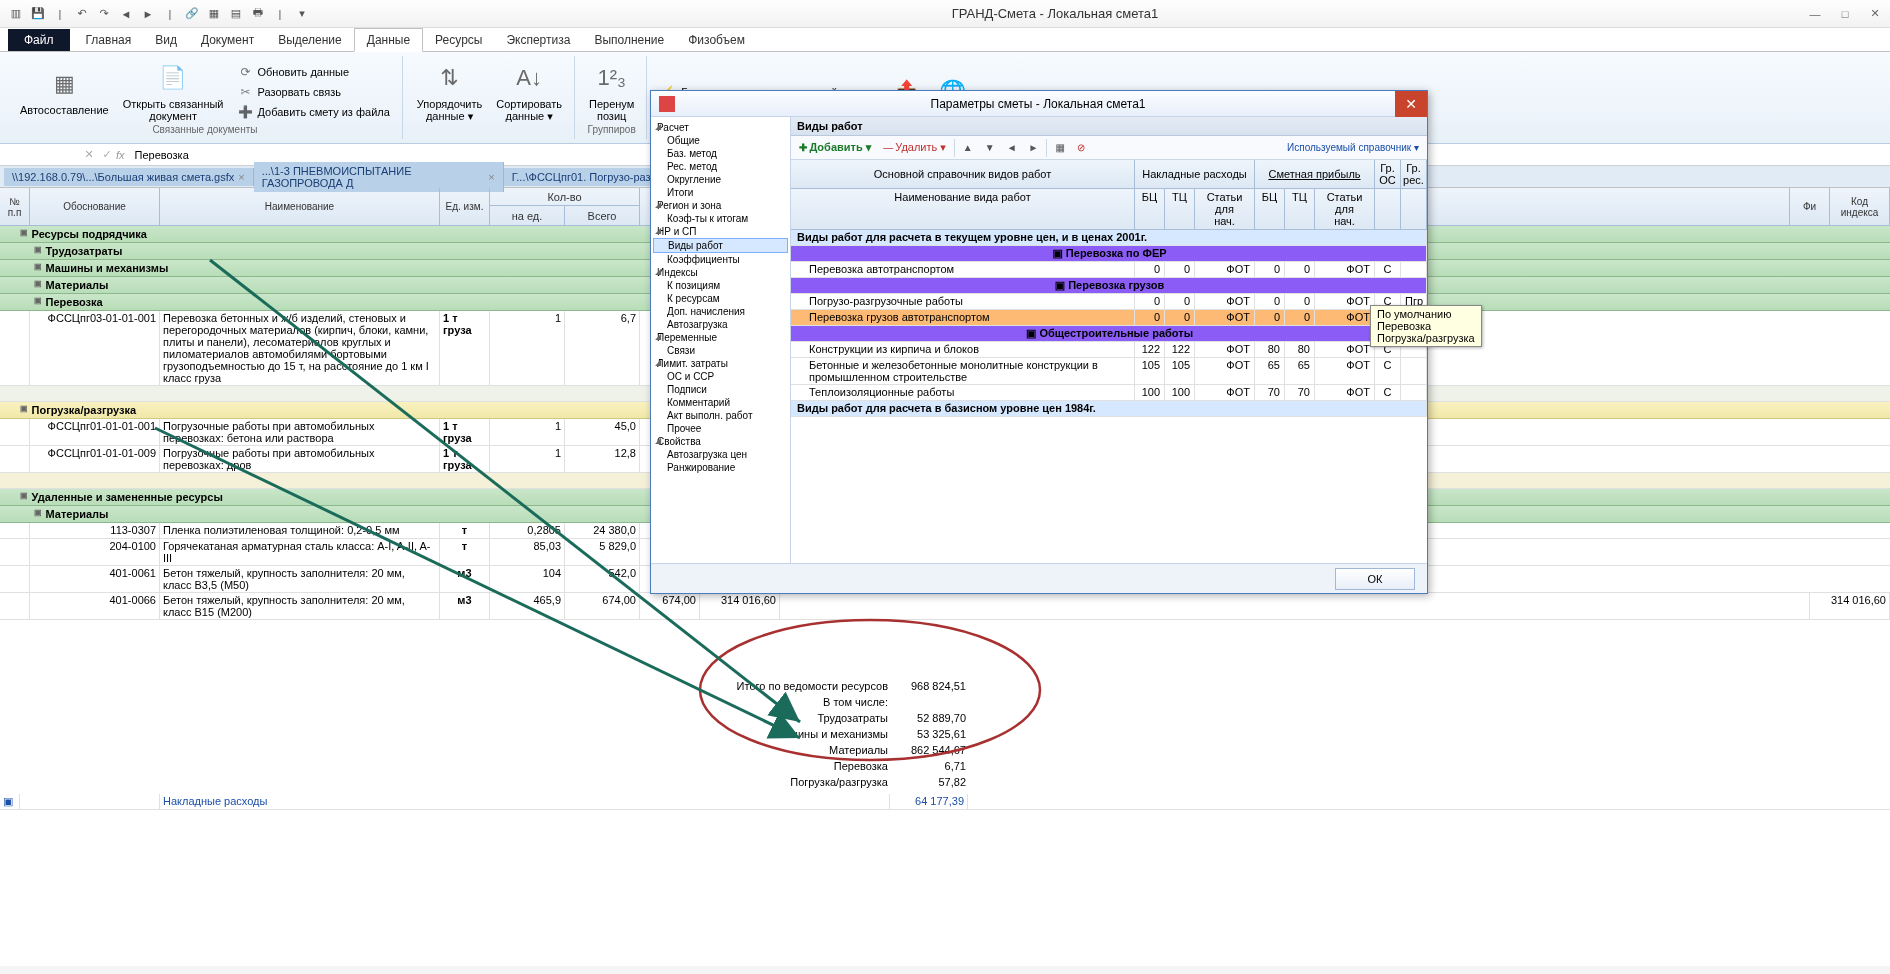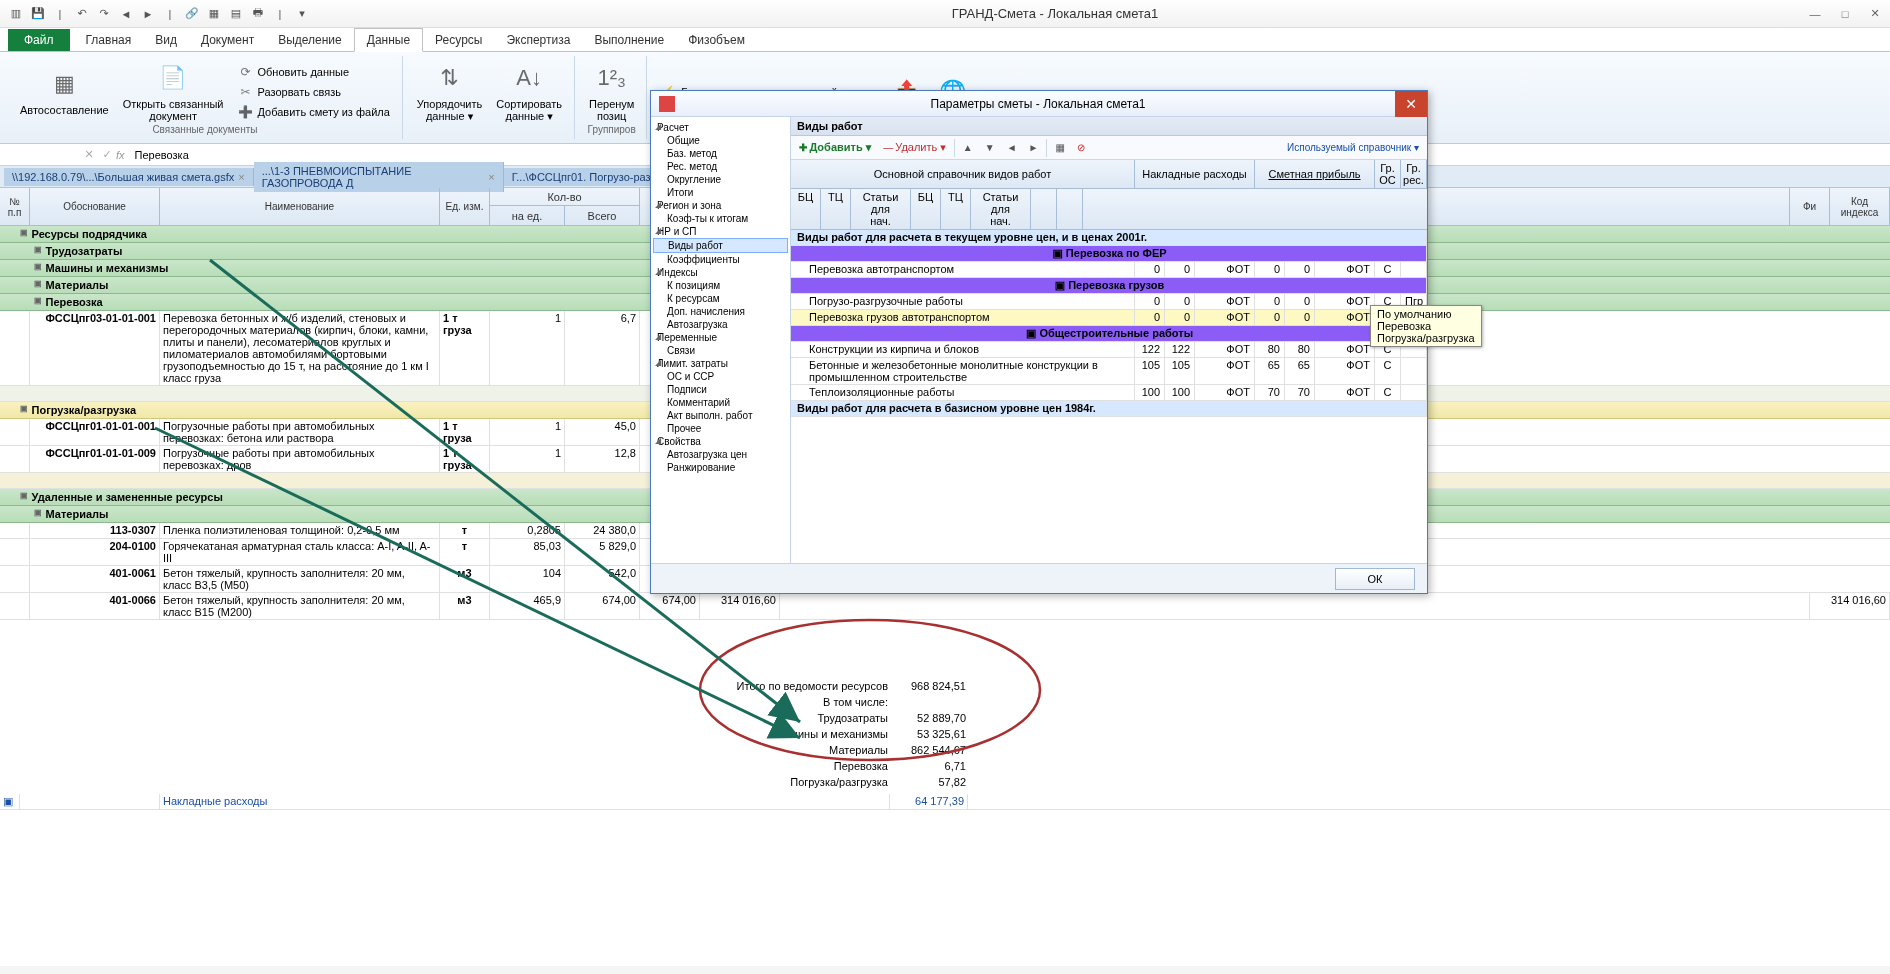--- a/index.html
+++ b/index.html
@@ -8,21 +8,21 @@
 
 .titlebar { height:28px; background:linear-gradient(#fefefe,#f2f2f2); display:flex; align-items:center; padding-left:8px; border-bottom:1px solid #ddd; }
 .titlebar .qat { display:flex; gap:6px; align-items:center; }
 .titlebar .qat span { width:16px; height:16px; display:flex; align-items:center; justify-content:center; color:#555; cursor:pointer; }
 .titlebar .title { flex:1; text-align:center; font-size:13px; color:#333; }
 .winbtns { display:flex; }
 .winbtns span { width:30px; height:24px; display:flex; align-items:center; justify-content:center; cursor:pointer; color:#666; }
 
 
 .ribtabs { height:24px; background:#fff; display:flex; align-items:flex-end; padding-left:8px; border-bottom:1px solid #c1c1c1; }
-.ribtabs .file { background:#15803d; color:#fff; padding:4px 16px 4px 16px; font-size:12px; margin-right:4px; cursor:pointer; }
+.ribtabs .file { background:#0f172a; color:#fff; padding:4px 16px 4px 16px; font-size:12px; margin-right:4px; cursor:pointer; }
 .ribtabs .tab { padding:4px 12px; font-size:12px; color:#333; cursor:pointer; }
 .ribtabs .tab.active { border:1px solid #c1c1c1; border-bottom:1px solid #fff; background:#fff; margin-bottom:-1px; }
 
 
 .ribbon { height:92px; background:linear-gradient(#f7fbff,#e8f0f8); border-bottom:1px solid #b8cce4; display:flex; padding:4px 8px; gap:2px; }
 .ribgroup { border-right:1px solid #c8d8e8; padding:4px 10px; display:flex; flex-direction:column; justify-content:space-between; }
 .ribgroup .items { display:flex; gap:10px; flex:1; align-items:center; }
 .ribgroup .bigbtn { display:flex; flex-direction:column; align-items:center; gap:4px; cursor:pointer; padding:2px; text-align:center; }
 .ribgroup .bigbtn .ico { width:32px; height:32px; display:flex; align-items:center; justify-content:center; font-size:22px; color:#6a6a6a; }
 .ribgroup .smallcol { display:flex; flex-direction:column; gap:2px; }
@@ -49,21 +49,21 @@
 .c-qty .bot{display:flex;flex:1;width:100%;} .c-qty .bot span{flex:1;display:flex;align-items:center;justify-content:center;border-right:1px solid #a8bdd8;} .c-qty .bot span:last-child{border-right:none;}
 .c-rest{flex:1;} .c-fi{width:40px;} .c-idx{width:60px;}
 
 
 .gbody { position:relative; background:#fff; overflow:hidden; height:740px; }
 .row { display:flex; border-bottom:1px solid #e0e0e0; min-height:16px; font-size:10px; }
 .row .c { border-right:1px solid #e0e0e0; padding:1px 3px; display:flex; align-items:flex-start; }
 .row.sec { background:linear-gradient(#c9e6c9,#b8ddb8); font-weight:bold; font-size:11px; padding:2px 20px; border-bottom:1px solid #8db88d; }
 .row.sec.yel { background:linear-gradient(#f9f2c0,#f0e8a8); border-bottom:1px solid #d0c880;}
 .row.sec span.tri{margin-right:4px;color:#666;font-size:8px;}
-.row.data .c-obs{justify-content:flex-end;font-weight:bold;}
+.row.data .c-obs{justify-content:flex-end;}
 .row.data .c-nam{white-space:normal;}
 .row.data .c-ed{justify-content:center;font-weight:bold;}
 .row.data .c-qed{width:75px;justify-content:flex-end;}
 .row.data .c-qall{width:75px;justify-content:flex-end;}
 .row.link{color:#1a4fa8;}
 
 .sumbox{position:absolute;left:726px;top:452px;font-size:10px;}
 .sumbox .r{display:flex;justify-content:flex-end;height:16px;align-items:center;}
 .sumbox .r .l{width:170px;text-align:right;padding-right:8px;}
 .sumbox .r .v{width:70px;text-align:right;}
@@ -92,21 +92,21 @@
 .dgh{display:flex;background:linear-gradient(#eef4fb,#dde8f4);border-bottom:1px solid #a8bdd8;font-size:10px;}
 .dgh .dc{border-right:1px solid #a8bdd8;padding:2px 4px;text-align:center;display:flex;align-items:center;justify-content:center;}
 .dgh2{display:flex;background:linear-gradient(#eef4fb,#dde8f4);border-bottom:1px solid #a8bdd8;font-size:10px;}
 .dgh2 .dc{border-right:1px solid #a8bdd8;padding:2px 4px;text-align:center;}
 .dc-name{flex:1;} .dc-nr{width:120px;} .dc-sp{width:120px;text-decoration:underline;} .dc-gr{width:26px;}
 .dc-bc{width:30px;}.dc-tc{width:30px;}.dc-st{width:60px;}
 .dgr{display:flex;border-bottom:1px solid #e0e0e0;font-size:10px;min-height:16px;}
 .dgr .dc{border-right:1px solid #e0e0e0;padding:1px 4px;}
 .dgr.head{background:#d6e8ff;font-weight:bold;}
 .dgr.cat{background:#8b5cf6;font-weight:bold;text-align:center;}
-.dgr.sel{background:#fef9c3;}
+.dgr.sel{background:#fdba74;}
 .dgr .dc-name{flex:1;padding-left:18px;}
 .dgr .num{width:30px;text-align:right;}
 .dgr .fot{width:60px;text-align:right;}
 .dlgfoot{height:30px;background:#eef3fa;border-top:1px solid #c5d4e8;display:flex;justify-content:flex-end;align-items:center;padding-right:12px;}
 .dlgfoot button{width:80px;height:22px;background:linear-gradient(#fff,#e8eef8);border:1px solid #a0b8d8;cursor:pointer;}
 
 
 .tooltip{position:absolute;left:1370px;top:305px;background:#ffffe1;border:1px solid #888;padding:2px 6px;font-size:10px;z-index:50;box-shadow:1px 1px 3px rgba(0,0,0,.3);}
 .tooltip div{white-space:nowrap;}
 
@@ -458,20 +458,21 @@
       <div class="dgh">
         <div class="dc dc-name">Основной справочник видов работ</div>
         <div class="dc dc-nr">Накладные расходы</div>
         <div class="dc dc-sp">Сметная прибыль</div>
         <div class="dc dc-gr" style="white-space:pre-line;">Гр.
 ОС</div>
         <div class="dc dc-gr" style="white-space:pre-line;">Гр.
 рес.</div>
       </div>
       <div class="dgh2">
+        <div class="dc dc-name">Наименование вида работ</div>
         <div class="dc dc-bc">БЦ</div>
         <div class="dc dc-tc">ТЦ</div>
         <div class="dc dc-st" style="white-space:pre-line;">Статьи для
 нач.</div>
         <div class="dc dc-bc">БЦ</div>
         <div class="dc dc-tc">ТЦ</div>
         <div class="dc dc-st" style="white-space:pre-line;">Статьи для
 нач.</div>
         <div class="dc dc-gr"></div>
           <div class="dc dc-gr"></div>

